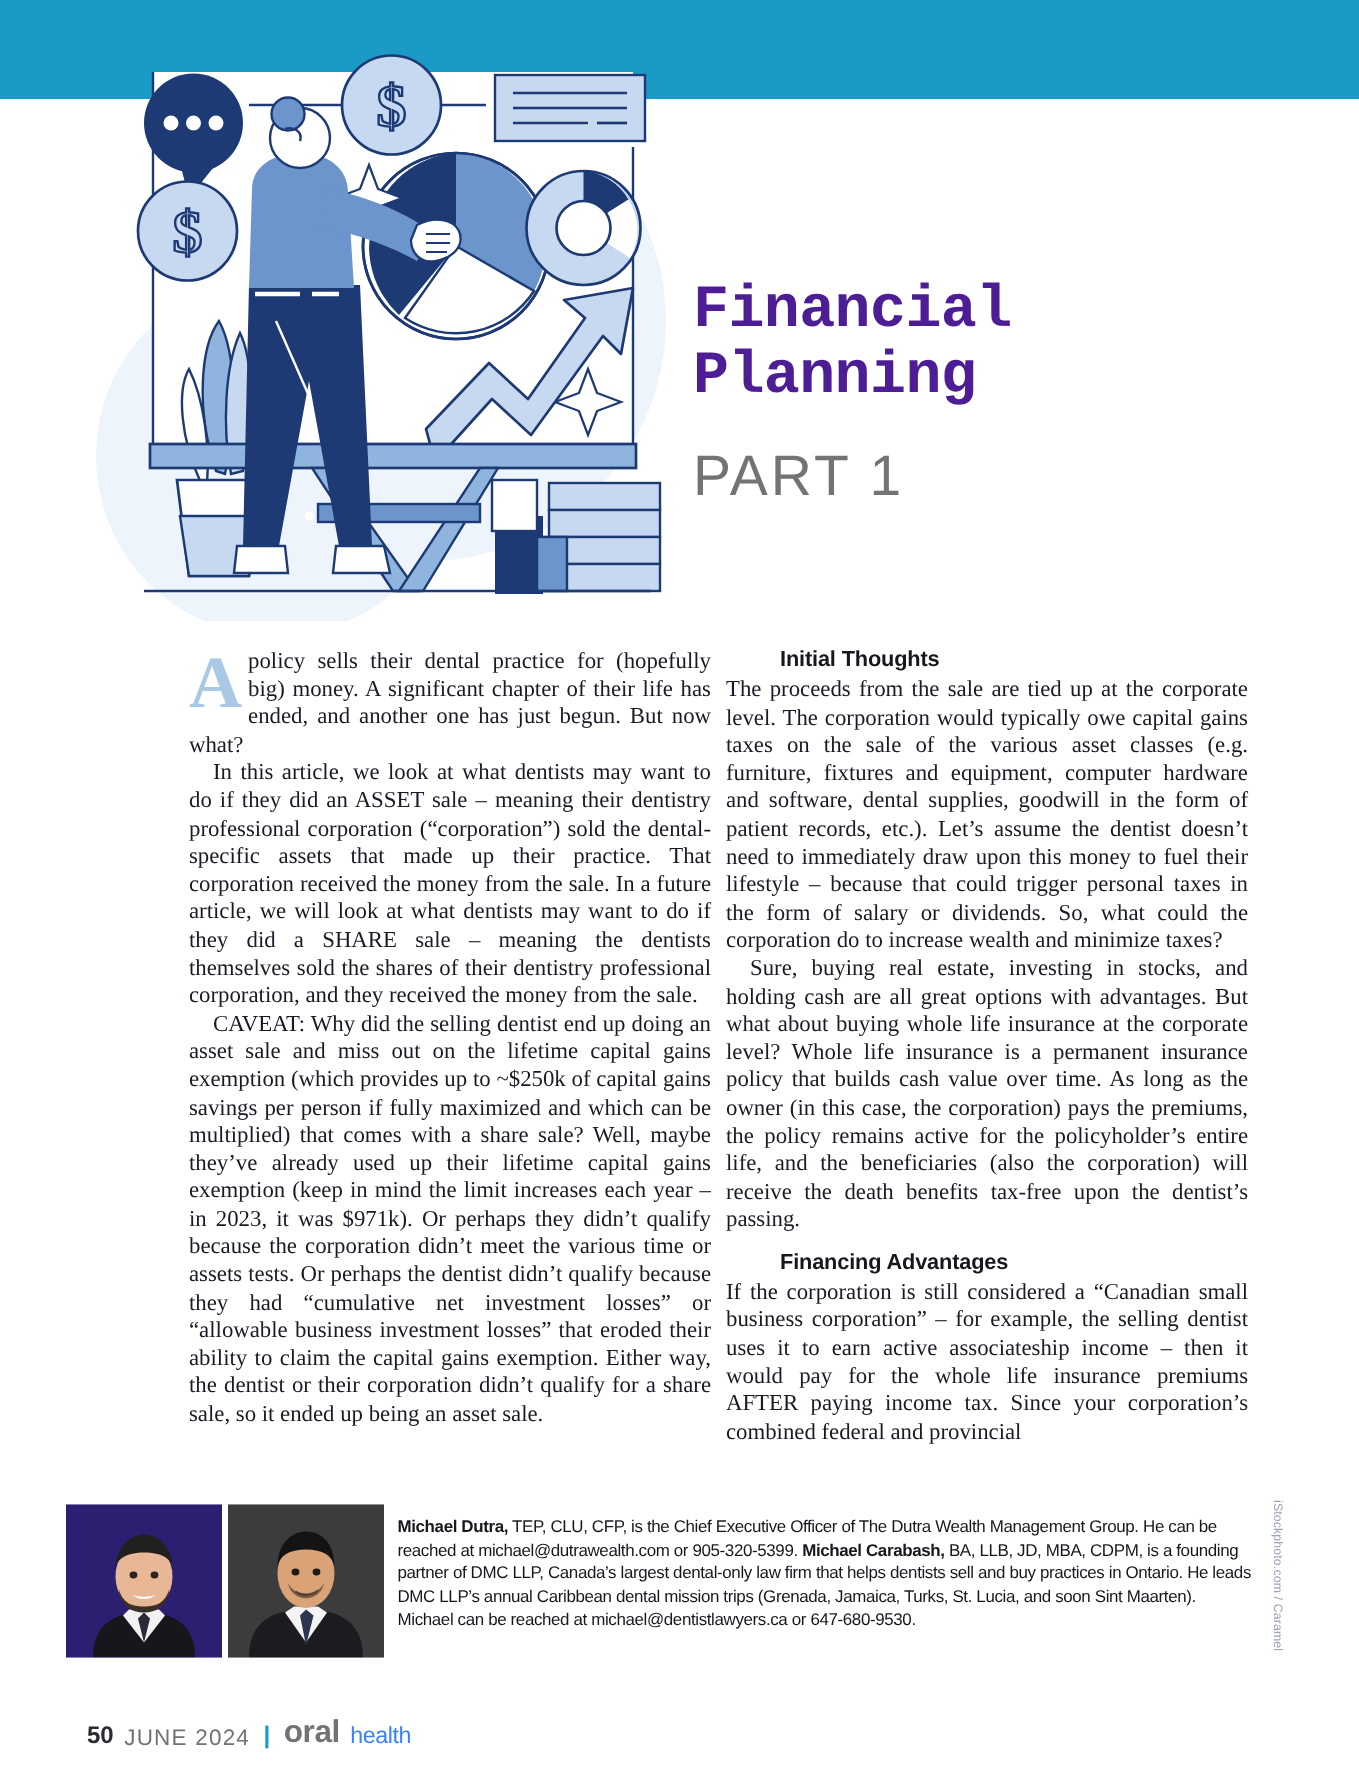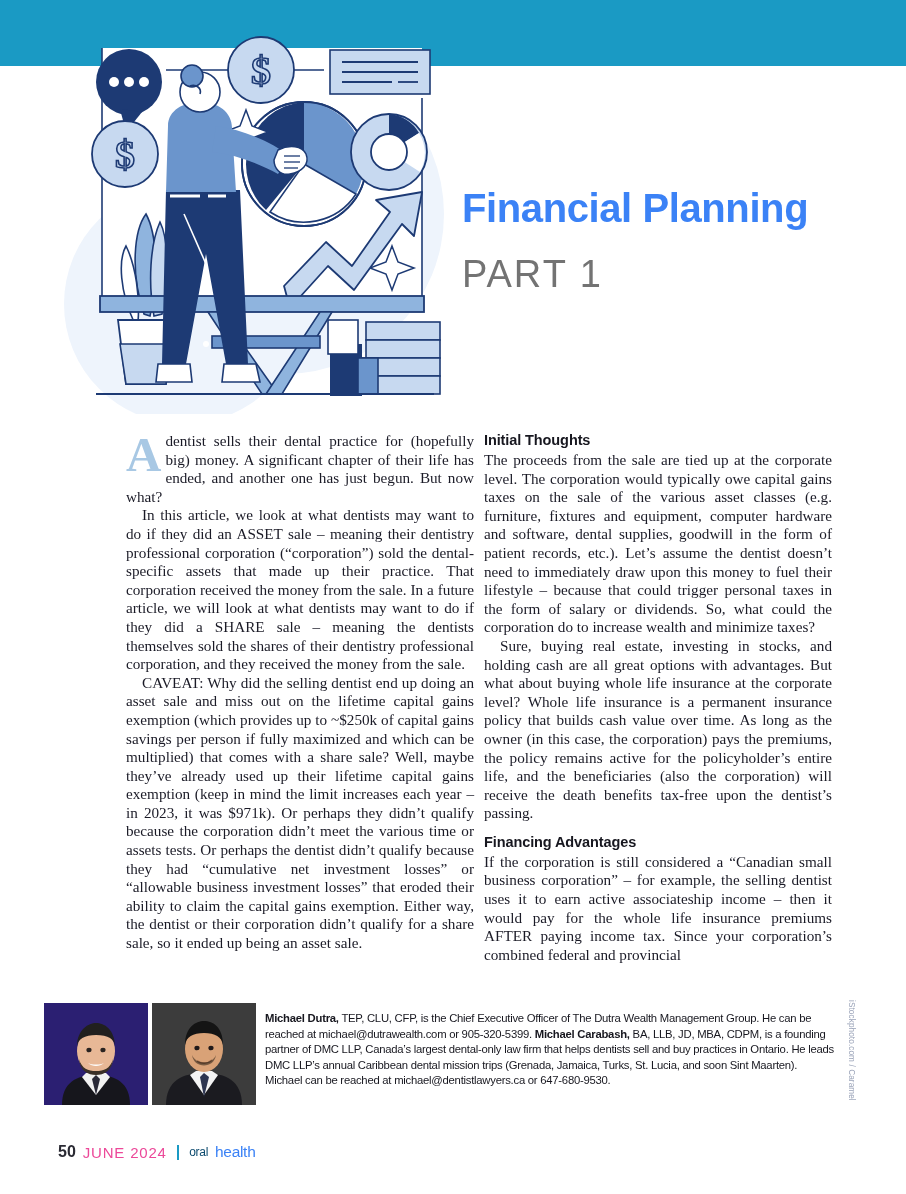--- a/index.html
+++ b/index.html
@@ -21,25 +21,25 @@
   .hero-illo {
     position: absolute; left: 34px; top: 14px; width: 430px; height: 400px;
   }
   .hero-illo svg { display: block; width: 430px; height: 400px; }
 
   
   .title-block {
     position: absolute; left: 462px; top: 186px; width: 420px;
   }
   .title-main {
-    font-family: Liberation Sans, sans-serif;
+    font-family: Liberation Mono, monospace;
     font-weight: bold;
     font-size: 40px;
     line-height: 44px;
-    color: #3b82f6;
+    color: #4c1d95;
     letter-spacing: -0.4px;
   }
   .title-part {
     font-family: "Liberation Sans", sans-serif;
     font-weight: normal;
     font-size: 38px;
     line-height: 44px;
     color: #737373;
     letter-spacing: 2px;
     margin-top: 22px;
@@ -80,20 +80,21 @@
   }
 
   .sec-head {
     font-family: "Liberation Sans", sans-serif;
     font-weight: bold;
     font-size: 14.5px;
     line-height: 17px;
     color: #17171f;
     margin-bottom: 2px;
     letter-spacing: -0.1px;
+    margin-left: 36px;
   }
   .sec-head.spaced { margin-top: 11px; }
 
   
   .bio {
     position: absolute; left: 44px; top: 1003px; width: 790px; height: 102px;
   }
   .bio-photos { position: absolute; left: 0; top: 0; display: flex; gap: 4px; }
   .photo {
     width: 104px; height: 102px; position: relative; overflow: hidden;
@@ -121,27 +122,27 @@
     font-family: "Liberation Sans", sans-serif;
     font-size: 8.2px;
     color: #9aa3b8;
     letter-spacing: 0.1px;
     white-space: nowrap;
   }
 
   
   .footer {
     position: absolute; left: 58px; top: 1143px;
-    display: flex; align-items: center; gap: 7px;
+    display: flex; align-items: flex-end; gap: 7px;
     font-family: "Liberation Sans", sans-serif;
   }
   .pg-num { font-weight: bold; font-size: 16px; color: #2a2a33; }
-  .pg-date { font-size: 15px; color: #ec4899; letter-spacing: 0.8px; }
+  .pg-date { font-size: 15px; color: #737373; letter-spacing: 0.8px; }
   .pg-bar { font-size: 16px; color: #1a9ac4; font-weight: bold; margin: 0 2px; }
-  .logo-oral { font-weight: normal; font-size: 12px; color: #0c4a6e; letter-spacing: -0.3px; }
+  .logo-oral { font-weight: bold; font-size: 21px; color: #737373; letter-spacing: -0.3px; }
   .logo-health { font-weight: normal; font-size: 15.5px; color: #3b82f6; letter-spacing: -0.3px; }
 </style>
 </head>
 <body>
 
 <div class="page">
 
   <div class="teal-band"></div>
 
   <div class="hero-illo">
@@ -263,21 +264,21 @@
   </div>
 
   <div class="title-block">
     <div class="title-main">Financial Planning</div>
     <div class="title-part">PART  1</div>
   </div>
 
   <div class="columns">
 
     <div class="col col-left">
-      <p class="body-p first"><span class="dropcap">A</span><span>dentist sells their dental practice for (hopefully big) money. A significant chapter of their life has ended, and another one has just begun. But now what?</span></p>
+      <p class="body-p first"><span class="dropcap">A</span><span>policy sells their dental practice for (hopefully big) money. A significant chapter of their life has ended, and another one has just begun. But now what?</span></p>
       <p class="body-p">In this article, we look at what dentists may want to do if they did an ASSET sale – meaning their dentistry professional corporation (“corporation”) sold the dental-specific assets that made up their practice. That corporation received the money from the sale. In a future article, we will look at what dentists may want to do if they did a SHARE sale – meaning the dentists themselves sold the shares of their dentistry professional corporation, and they received the money from the sale.</p>
       <p class="body-p">CAVEAT: Why did the selling dentist end up doing an asset sale and miss out on the lifetime capital gains exemption (which provides up to ~$250k of capital gains savings per person if fully maximized and which can be multiplied) that comes with a share sale? Well, maybe they’ve already used up their lifetime capital gains exemption (keep in mind the limit increases each year – in 2023, it was $971k). Or perhaps they didn’t qualify because the corporation didn’t meet the various time or assets tests. Or perhaps the dentist didn’t qualify because they had “cumulative net investment losses” or “allowable business investment losses” that eroded their ability to claim the capital gains exemption. Either way, the dentist or their corporation didn’t qualify for a share sale, so it ended up being an asset sale.</p>
     </div>
 
     <div class="col col-right">
       <h2 class="sec-head">Initial Thoughts</h2>
       <p class="body-p first">The proceeds from the sale are tied up at the corporate level. The corporation would typically owe capital gains taxes on the sale of the various asset classes (e.g. furniture, fixtures and equipment, computer hardware and software, dental supplies, goodwill in the form of patient records, etc.). Let’s assume the dentist doesn’t need to immediately draw upon this money to fuel their lifestyle – because that could trigger personal taxes in the form of salary or dividends. So, what could the corporation do to increase wealth and minimize taxes?</p>
       <p class="body-p">Sure, buying real estate, investing in stocks, and holding cash are all great options with advantages. But what about buying whole life insurance at the corporate level? Whole life insurance is a permanent insurance policy that builds cash value over time. As long as the owner (in this case, the corporation) pays the premiums, the policy remains active for the policyholder’s entire life, and the beneficiaries (also the corporation) will receive the death benefits tax-free upon the dentist’s passing.</p>
 
       <h2 class="sec-head spaced">Financing Advantages</h2>

